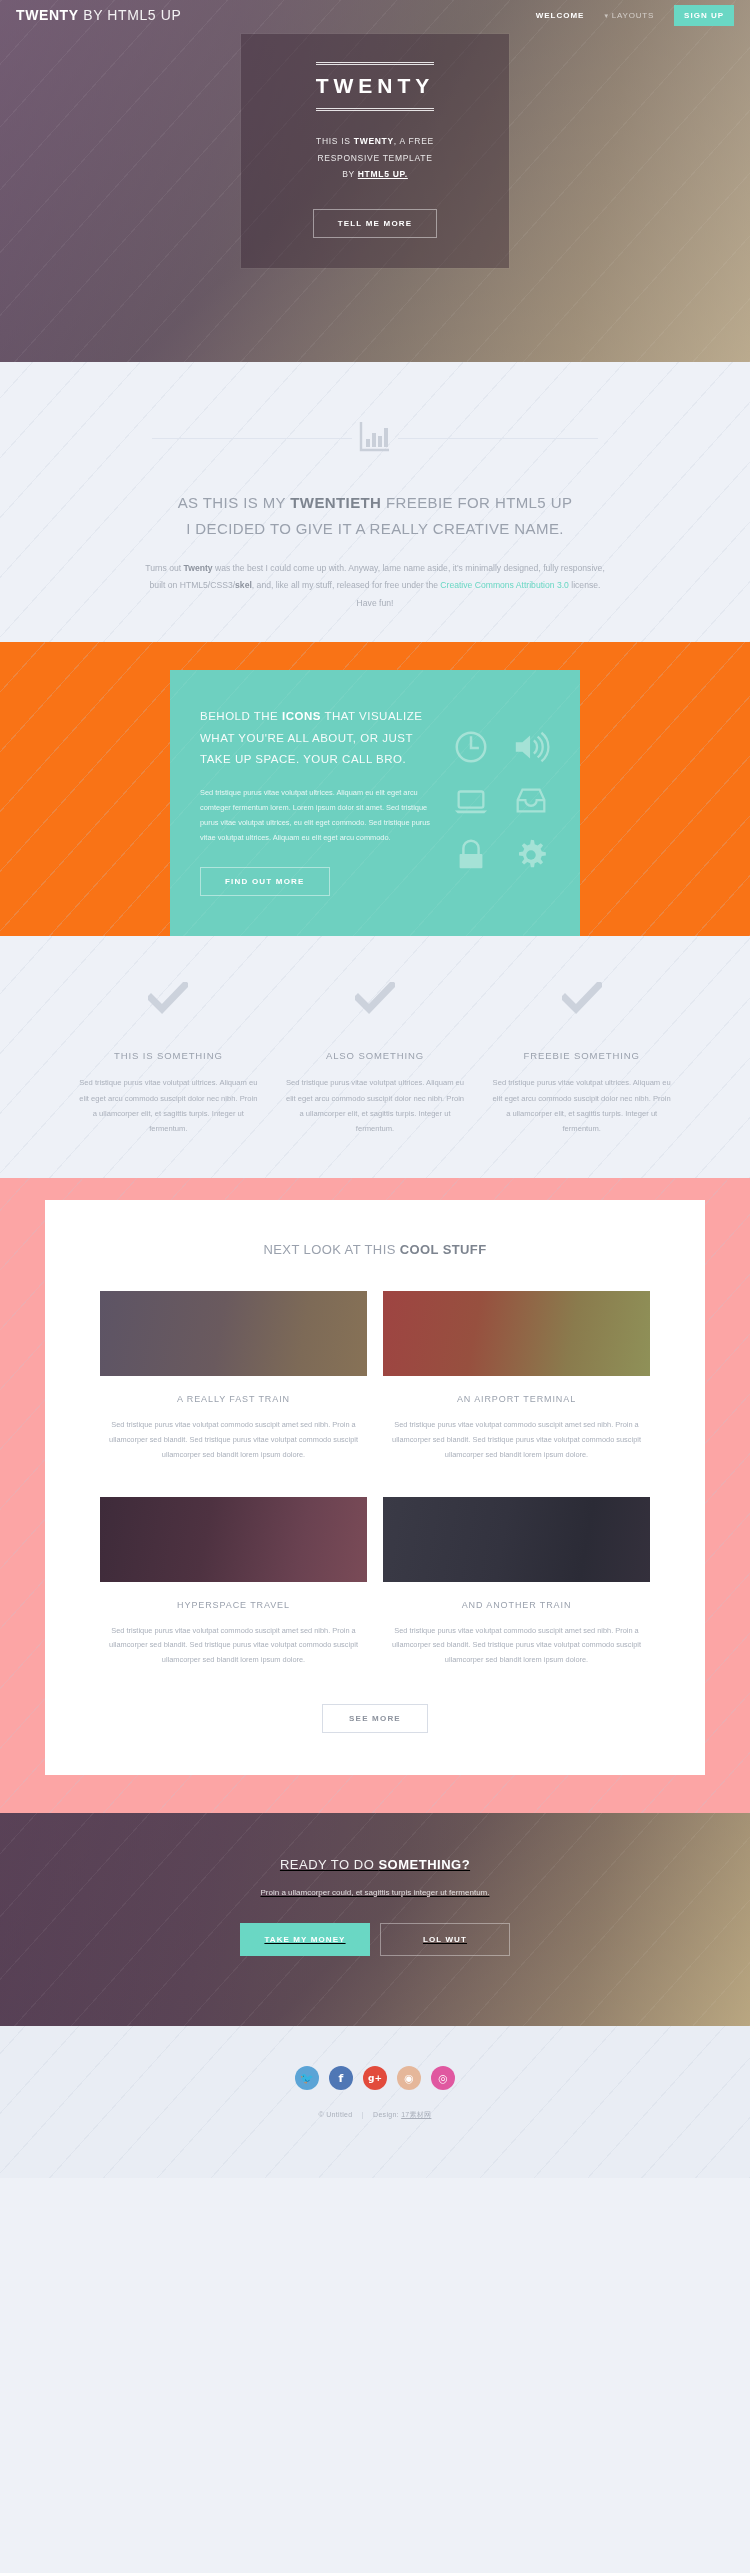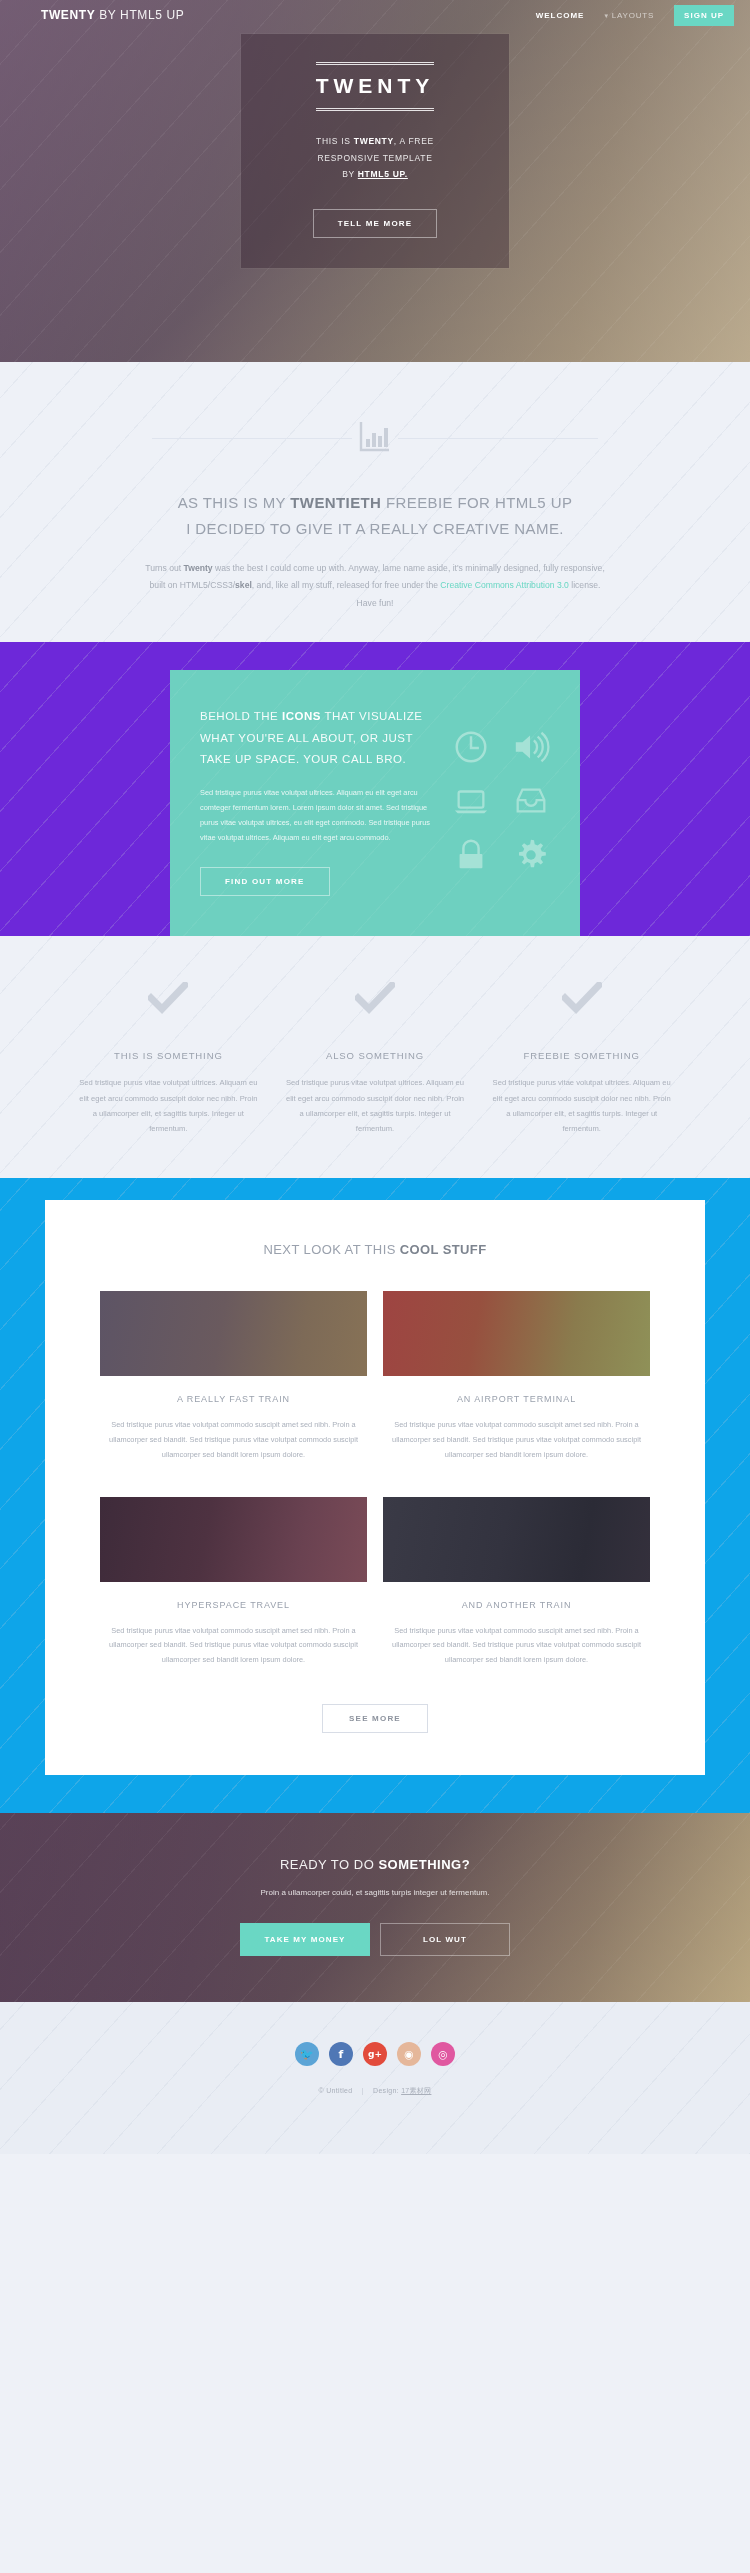--- a/index.html
+++ b/index.html
@@ -32,21 +32,21 @@
     background:
       linear-gradient(135deg, rgba(120,95,120,0.55) 0%, rgba(70,55,75,0.35) 45%, rgba(175,155,125,0.55) 100%),
       linear-gradient(100deg, #6e5a6e 0%, #7a6a72 30%, #8d8375 55%, #a89b82 78%, #c8bda3 100%);
     overflow: hidden;
   }
   .navbar {
     position: relative; z-index: 3;
     height: 30px; display: flex; align-items: center;
     padding: 0 16px; justify-content: space-between;
   }
-  .logo { font-size: 12px; letter-spacing: 0.6px; color: #fff; white-space: nowrap; margin-left: 25px; }
+  .logo { font-size: 14px; letter-spacing: 0.6px; color: #fff; white-space: nowrap; }
   .logo .b { font-weight: bold; }
   .logo .n { font-weight: normal; opacity: .92; }
   .navlinks { display: flex; align-items: center; gap: 20px; }
   .navlink {
     font-size: 8px; font-weight: bold; letter-spacing: 1px;
     color: #fff; text-decoration: none; white-space: nowrap;
   }
   .navlink.dim { color: rgba(255,255,255,0.62); font-weight: normal; letter-spacing: .8px; }
   .caret { font-size: 7px; margin-right: 3px; color: rgba(255,255,255,0.55); }
   .btn-signup {
@@ -102,21 +102,21 @@
   .h2 b { font-weight: bold; color: #7d848f; }
   .lead {
     position: relative; z-index: 2;
     margin: 18px auto 0; width: 470px;
     font-size: 8.6px; color: #a8aeb9; line-height: 2.05;
   }
   .lead b { color: #8d939e; font-weight: bold; }
   .lead a { color: #6ad7c4; text-decoration: none; }
 
   
-  #teal-wrap { position: relative; background: #6d28d9; padding: 28px 0 0; }
+  #teal-wrap { position: relative; background: #f97316; padding: 28px 0 0; }
   .teal {
     position: relative; width: 410px; margin: 0 auto;
     background: #6ed0c0; overflow: hidden;
     display: flex; padding: 36px 30px 40px;
   }
   .teal-left { width: 240px; position: relative; z-index: 2; }
   .teal-h {
     color: rgba(255,255,255,0.93); font-size: 11.5px; font-weight: normal;
     letter-spacing: .5px; line-height: 1.85; margin-bottom: 16px;
   }
@@ -139,21 +139,21 @@
   .col { flex: 1; text-align: center; padding: 0 14px; }
   .check { margin-bottom: 30px; }
   .col-h {
     font-size: 9.5px; color: #9aa1ad; letter-spacing: .9px; font-weight: normal;
     margin-bottom: 14px;
     text-align: center;
   }
   .col-p { font-size: 7.6px; color: #aab0bb; line-height: 2.0; }
 
   
-  #gallery-wrap { position: relative; background: #0ea5e9; padding: 22px 0 38px; }
+  #gallery-wrap { position: relative; background: #fca5a5; padding: 22px 0 38px; }
   .panel {
     position: relative; z-index: 2;
     width: 660px; margin: 0 auto; background: #fff;
     padding: 42px 55px 42px; text-align: center;
   }
   .panel-h {
     font-size: 13px; color: #9aa1ad; font-weight: normal; letter-spacing: .4px;
     margin-bottom: 34px;
   }
   .panel-h b { font-weight: bold; color: #7d848f; }
@@ -171,24 +171,25 @@
   .cell-p { font-size: 7.4px; color: #aab0bb; line-height: 2.0; }
   .btn-outline-dark {
     display: inline-block; margin-top: 36px;
     color: #8d939e; font-size: 8px; font-weight: bold; letter-spacing: 1.2px;
     padding: 9px 26px; border: 1px solid #d8dde6; background: transparent; cursor: pointer;
   }
 
   
   #cta {
     position: relative; overflow: hidden;
-    padding: 44px 0 46px; text-align: center;
+    padding: 44px 0 70px; text-align: center;
     background:
       linear-gradient(135deg, rgba(90,66,84,0.55) 0%, rgba(70,52,66,0.30) 50%, rgba(185,165,130,0.50) 100%),
       linear-gradient(100deg, #58415a 0%, #614a5c 28%, #6d5a5c 52%, #8c7a66 78%, #b9a880 100%);
+    text-decoration: underline;
   }
   .cta-h {
     position: relative; z-index: 2;
     color: rgba(255,255,255,0.92); font-size: 13px; font-weight: normal; letter-spacing: .5px;
   }
   .cta-h b { font-weight: bold; color: #fff; }
   .cta-p {
     position: relative; z-index: 2;
     margin-top: 16px; font-size: 8px; color: rgba(255,255,255,0.82);
   }

